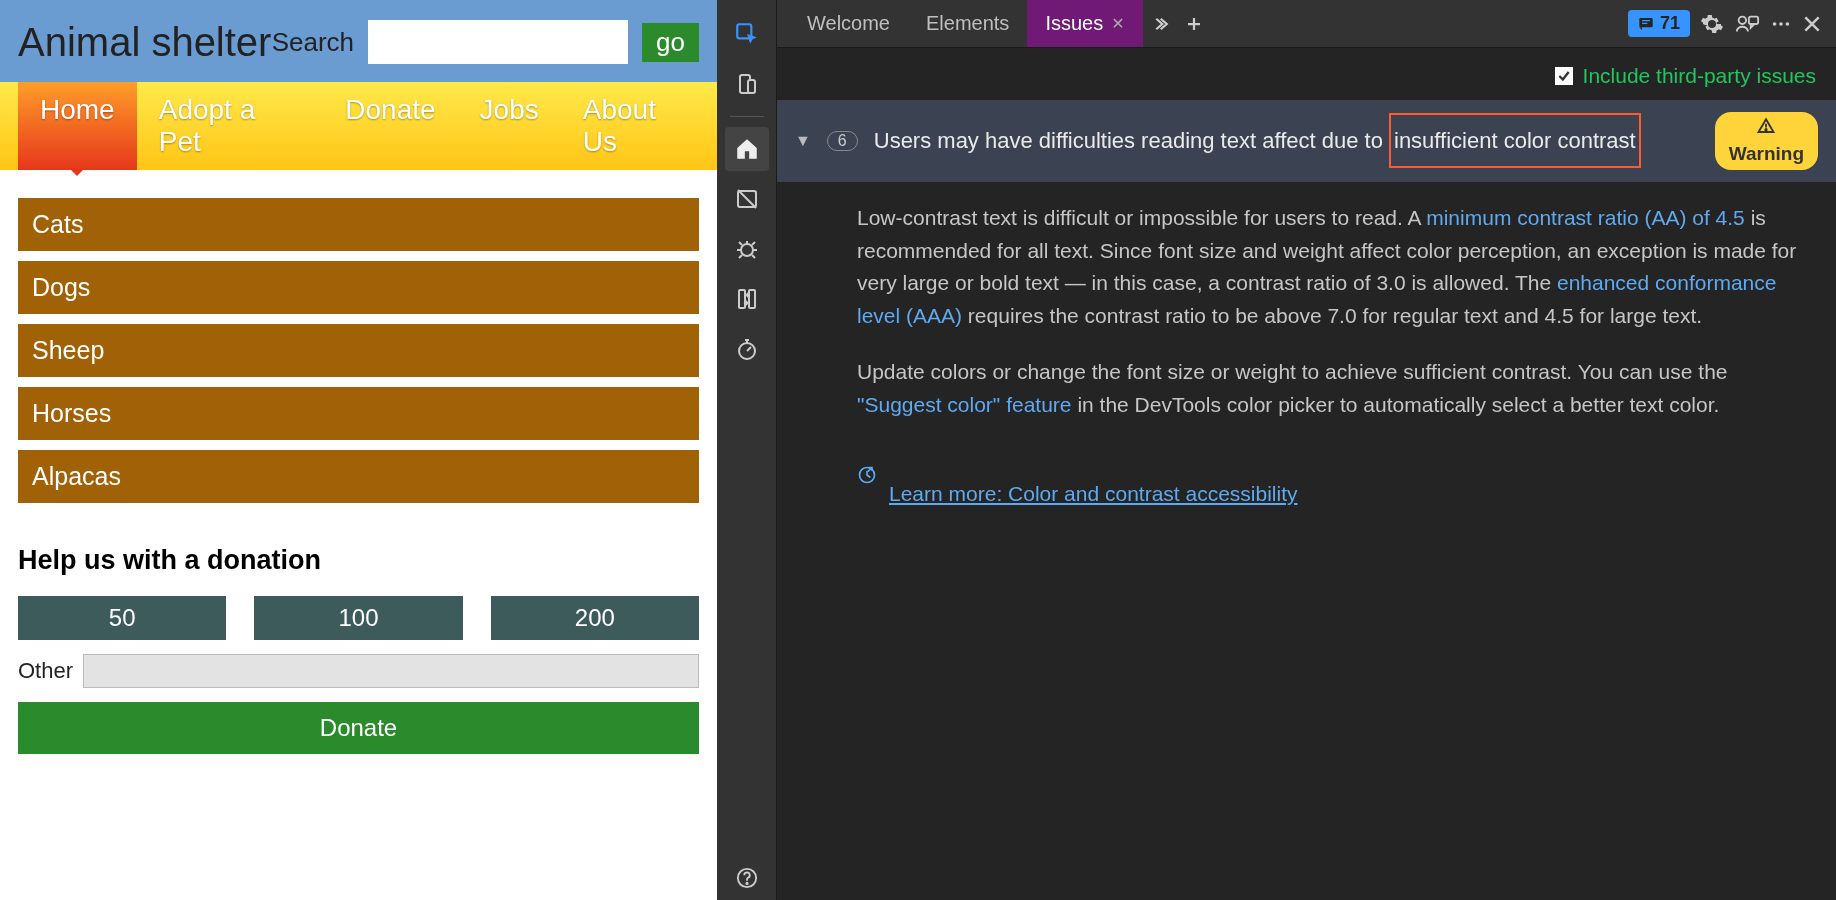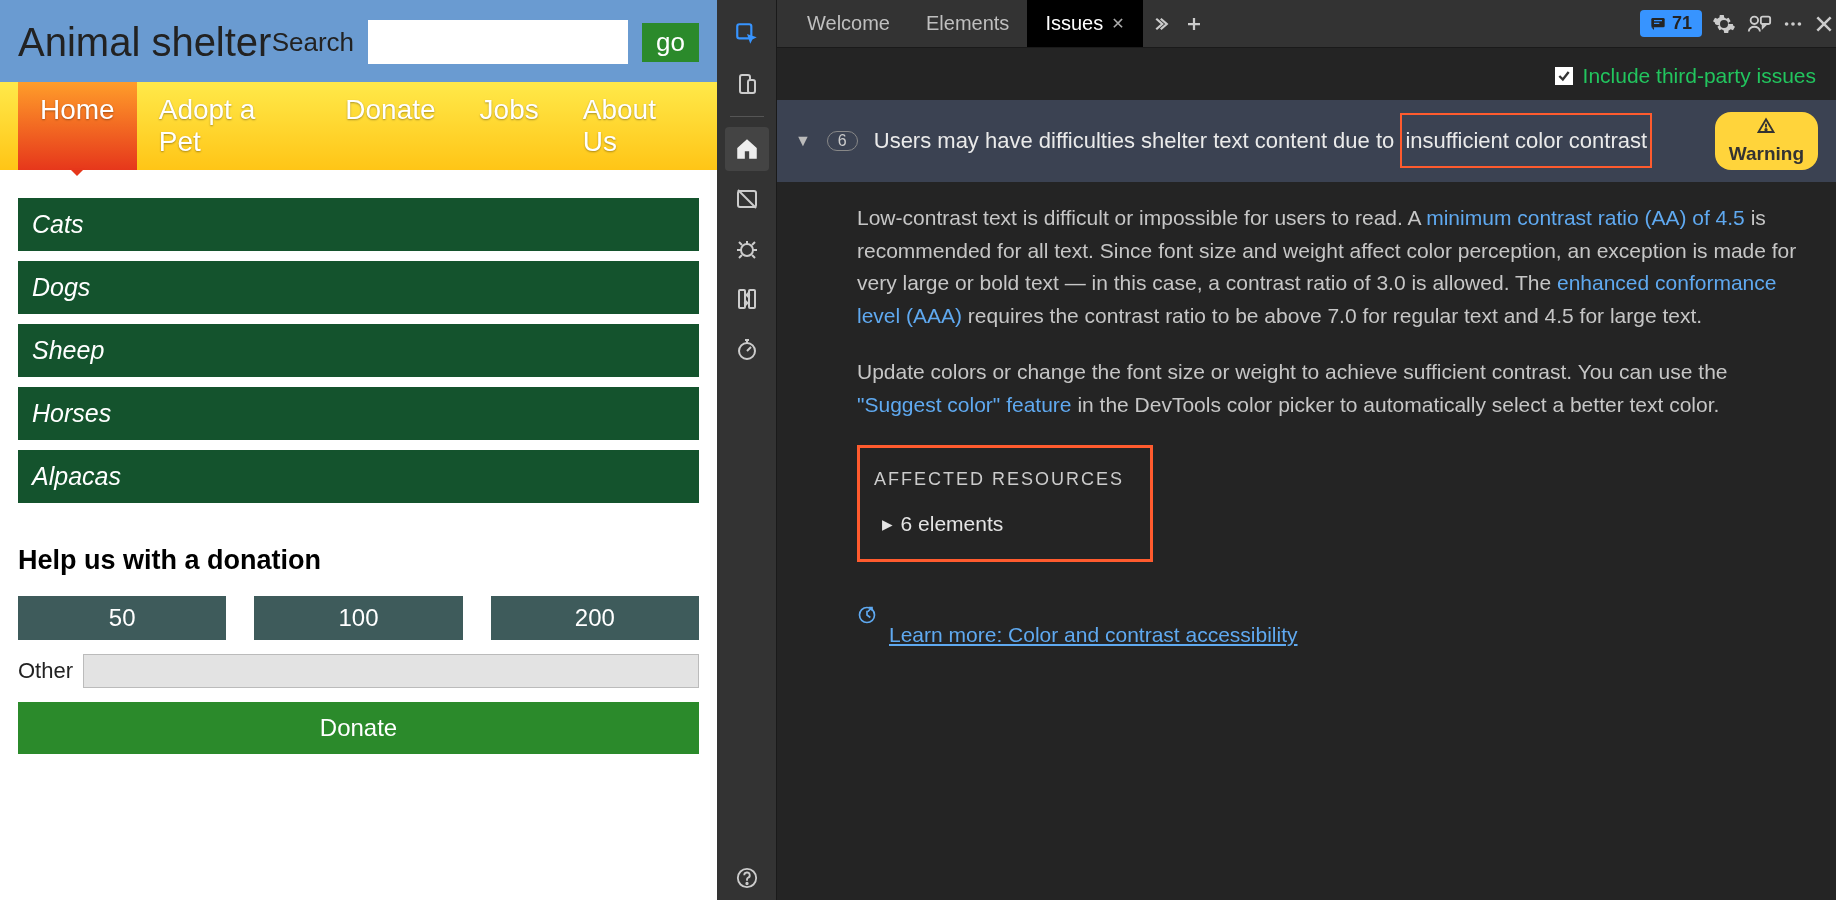--- a/index.html
+++ b/index.html
@@ -12,43 +12,43 @@
 .search-wrap { display: flex; align-items: center; gap: 14px; }
 .search-label { font-size: 26px; color: #222; }
 .search-input { width: 260px; height: 44px; background: #fff; border: none; font-size: 20px; padding: 0 8px; }
 .go-btn { background: #2b8a2b; color: #fff; font-size: 26px; padding: 4px 14px; border: none; cursor: pointer; }
 .nav-bar { background: linear-gradient(#ffe94a, #ffc516); display: flex; padding: 0 0 0 18px; position: relative; }
 .nav-item { font-size: 28px; color: #fff; padding: 12px 22px; cursor: pointer; text-shadow: 0 1px 2px rgba(0,0,0,0.35); font-weight: 400; }
 .nav-item.active { background: linear-gradient(#ff9d2a, #e6371b); position: relative; }
 .nav-item.active::after { content: ""; position: absolute; left: 50%; bottom: -14px; transform: translateX(-50%); border: 8px solid transparent; border-top-color: #e6371b; }
 .content { padding: 28px 18px 18px 18px; }
 .category-list { display: flex; flex-direction: column; gap: 10px; margin-bottom: 42px; }
-.category-item { background: #14532d; color: #fff; font-size: 25px; padding: 12px 14px; cursor: pointer; font-style: italic; }
+.category-item { background: #a16207; color: #fff; font-size: 25px; padding: 12px 14px; cursor: pointer; }
 .section-title { font-size: 27px; font-weight: 700; margin-bottom: 20px; }
 .amount-row { display: flex; gap: 28px; margin-bottom: 14px; }
 .amount-btn { flex: 1; background: #3e5b5b; color: #fff; font-size: 24px; text-align: center; padding: 8px 0; cursor: pointer; }
 .other-row { display: flex; align-items: center; gap: 10px; margin-bottom: 14px; }
 .other-label { font-size: 22px; color: #222; }
 .other-input { flex: 1; height: 34px; background: #e3e3e3; border: 1px solid #bbb; padding: 0 8px; }
 .donate-btn { width: 100%; background: #2b8a2b; color: #fff; font-size: 24px; padding: 12px 0; border: none; cursor: pointer; }
 
 
 .devtools { flex: 1; height: 100%; background: #242424; display: flex; }
 .activity-bar { width: 60px; background: #333333; display: flex; flex-direction: column; align-items: center; padding-top: 12px; gap: 6px; border-right: 1px solid #1a1a1a; }
 .act-icon { width: 44px; height: 44px; display: flex; align-items: center; justify-content: center; cursor: pointer; border-radius: 4px; }
 .act-icon.active { background: #444; }
 .act-icon.inspect { color: #3794ff; }
 .act-divider { width: 34px; height: 1px; background: #555; margin: 4px 0; }
 .devtools-main { flex: 1; display: flex; flex-direction: column; }
 .tabs-bar { height: 48px; background: #333333; display: flex; align-items: center; padding: 0 0 0 12px; border-bottom: 1px solid #1a1a1a; }
 .tab { padding: 0 18px; height: 100%; display: flex; align-items: center; font-size: 20px; color: #bfbfbf; cursor: pointer; gap: 8px; }
-.tab.active { background: #000000; color: #fff; }
+.tab.active { background: #701a75; color: #fff; }
 .tab-close { font-size: 16px; color: #aaa; }
 .tab-overflow { width: 34px; height: 34px; display: flex; align-items: center; justify-content: center; color: #ccc; cursor: pointer; }
-.tabs-right { margin-left: auto; display: flex; align-items: center; gap: 10px; padding-right: 2px; }
+.tabs-right { margin-left: auto; display: flex; align-items: center; gap: 10px; padding-right: 14px; }
 .issue-badge { background: #3794ff; color: #242424; display: flex; align-items: center; gap: 6px; font-size: 18px; padding: 3px 10px; border-radius: 4px; font-weight: 600; cursor: pointer; }
 .gear-icon, .feedback-icon, .more-icon, .close-dev-icon { color: #ccc; cursor: pointer; display:flex; align-items:center; }
 .filter-row { display: flex; justify-content: flex-end; padding: 16px 20px 12px 20px; align-items: center; gap: 10px; }
 .checkbox { width: 18px; height: 18px; background: #fff; display: inline-flex; align-items: center; justify-content: center; cursor: pointer; }
 .checkbox svg { width: 14px; height: 14px; }
 .filter-label { color: #22c55e; font-size: 21px; }
 .issue-header { background: #3b4252; display: flex; align-items: center; padding: 12px 18px; gap: 16px; }
 .expand-tri { color: #bbb; cursor: pointer; }
 .count-pill { border: 1px solid #888; border-radius: 10px; padding: 0px 10px; color: #ccc; font-size: 16px; }
 .issue-title-wrap { flex: 1; font-size: 22px; color: #eaeaea; line-height: 1.35; }
@@ -223,48 +223,41 @@
             <path d="M4 12 L10 18 L20 5"></path>
           </svg>
       </span>
       <span class="filter-label">Include third-party issues</span>
     </div>
 
     <div class="issue-header">
       <span class="expand-tri">▼</span>
       <span class="count-pill">6</span>
       <div class="issue-title-wrap">
-        <span>Users may have difficulties shelter text content due to </span><span class="highlight-box">insufficient color contrast</span>
+        <span>Users may have difficulties reading text affect due to </span><span class="highlight-box">insufficient color contrast</span>
       </div>
       <div class="warning-pill">
         <span class="warn-icon">
           <svg width="18" height="18" viewBox="0 0 24 24" fill="none" stroke="#333" stroke-width="2.5">
               <path d="M12 3 L22 20 H2 Z"></path>
               <path d="M12 9 V14"></path>
               <circle cx="12" cy="17" r="1" fill="#333"></circle>
             </svg>
         </span>
         <span>Warning</span>
       </div>
     </div>
 
     <div class="issue-body">
       <p>
         <span>Low-contrast text is difficult or impossible for users to read. A </span><span class="link">minimum contrast ratio (AA) of 4.5</span><span> is recommended for all text. Since font size and weight affect color perception, an exception is made for very large or bold text — in this case, a contrast ratio of 3.0 is allowed. The </span><span class="link">enhanced conformance level (AAA)</span><span> requires the contrast ratio to be above 7.0 for regular text and 4.5 for large text.</span>
       </p>
       <p>
         <span>Update colors or change the font size or weight to achieve sufficient contrast. You can use the </span><span class="link">"Suggest color" feature</span><span> in the DevTools color picker to automatically select a better text color.</span>
       </p>
-      <div class="aff-box">
-        <div class="aff-title">AFFECTED RESOURCES</div>
-        <div class="aff-item">
-          <span>▸</span>
-          <span>6 elements</span>
-        </div>
-      </div>
       <div class="learn-row">
         <span>
           <svg width="20" height="20" viewBox="0 0 24 24" fill="none" stroke="#5fa9f0" stroke-width="2">
               <circle cx="12" cy="12" r="9"></circle>
               <path d="M12 7 L12 12 L16 15 M14 3 L18 3 L18 7 M18 3 L13 8"></path>
             </svg>
         </span>
         <span class="link">Learn more: Color and contrast accessibility</span>
       </div>
     </div>

